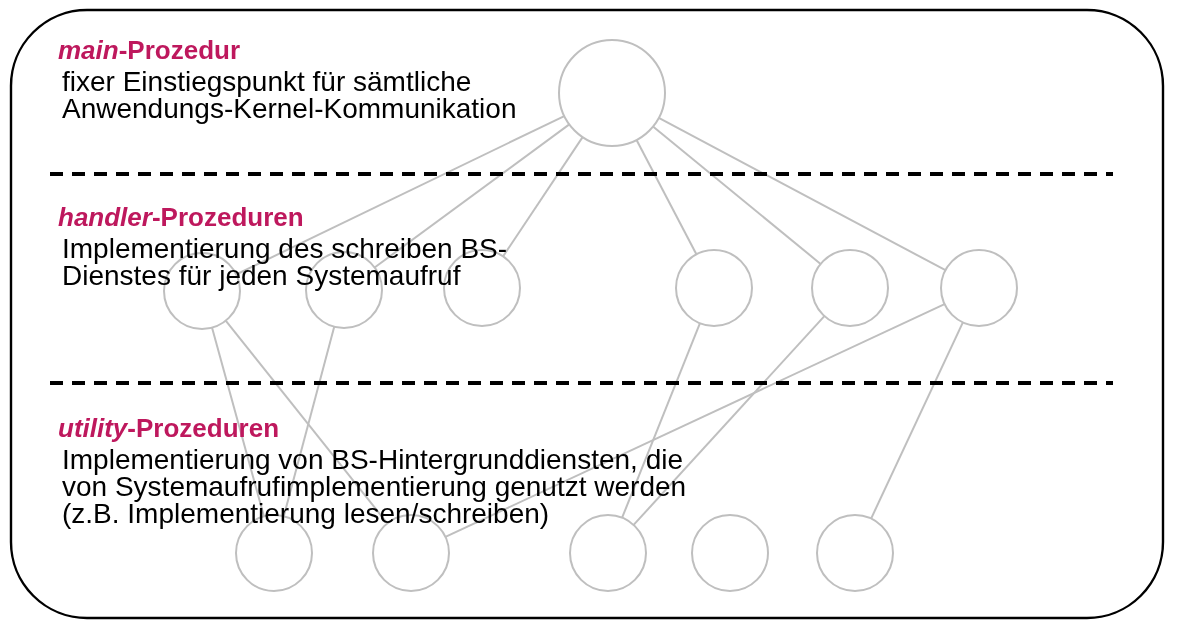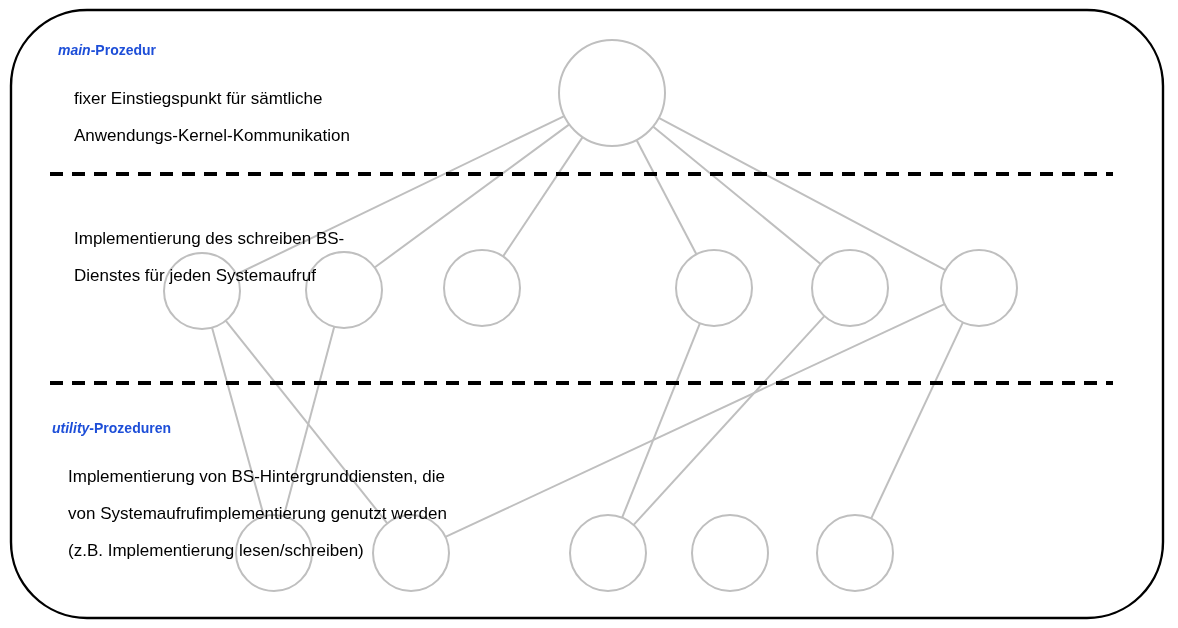--- a/index.html
+++ b/index.html
@@ -24,41 +24,41 @@
     left: 0;
     top: 0;
     width: 1178px;
     height: 628px;
   }
   .text-block {
     position: absolute;
     z-index: 5;
   }
   .block-title {
-    font-size: 14px;
+    font-size: 26px;
     font-weight: bold;
-    color: #1d4ed8;
+    color: #be185d;
     line-height: 27px;
     white-space: nowrap;
     margin: 0 0 1px 0;
   }
   .block-title .kw {
     font-style: italic;
   }
   .block-body {
-    font-size: 17px;
+    font-size: 28px;
     font-weight: normal;
     color: #000000;
-    line-height: 37px;
-    margin: 16px;
+    line-height: 27px;
+    margin: 4px;
     white-space: pre-line;
   }
   #block-main   { left: 58px; top: 37px;  }
   #block-handler{ left: 58px; top: 204px; }
-  #block-utility{ left: 52px; top: 415px; }
+  #block-utility{ left: 58px; top: 415px; }
 </style>
 </head>
 <body>
 
 <div id="stage">
 
   <svg id="graph-svg" viewBox="0 0 1178 628">
     <rect x="11" y="10" width="1152" height="608" rx="76" ry="76" fill="#ffffff" stroke="#000000" stroke-width="2.4"></rect>
     <g id="edges-layer">
         <line x1="564.2739067668223" y1="116.04821087846143" x2="236.21870835586327" y2="274.4748676720465" stroke="#bfbfbf" stroke-width="2"></line>
@@ -95,20 +95,21 @@
       </g>
   </svg>
 
   <div class="text-block" id="block-main">
     <div class="block-title"><span class="kw">main</span><span>-Prozedur</span></div>
     <div class="block-body">fixer Einstiegspunkt für sämtliche
 Anwendungs-Kernel-Kommunikation</div>
   </div>
 
   <div class="text-block" id="block-handler">
+    <div class="block-title"><span class="kw">handler</span><span>-Prozeduren</span></div>
     <div class="block-body">Implementierung des schreiben BS-
 Dienstes für jeden Systemaufruf</div>
   </div>
 
   <div class="text-block" id="block-utility">
     <div class="block-title"><span class="kw">utility</span><span>-Prozeduren</span></div>
     <div class="block-body">Implementierung von BS-Hintergrunddiensten, die
 von Systemaufrufimplementierung genutzt werden
 (z.B. Implementierung lesen/schreiben)</div>
   </div>

